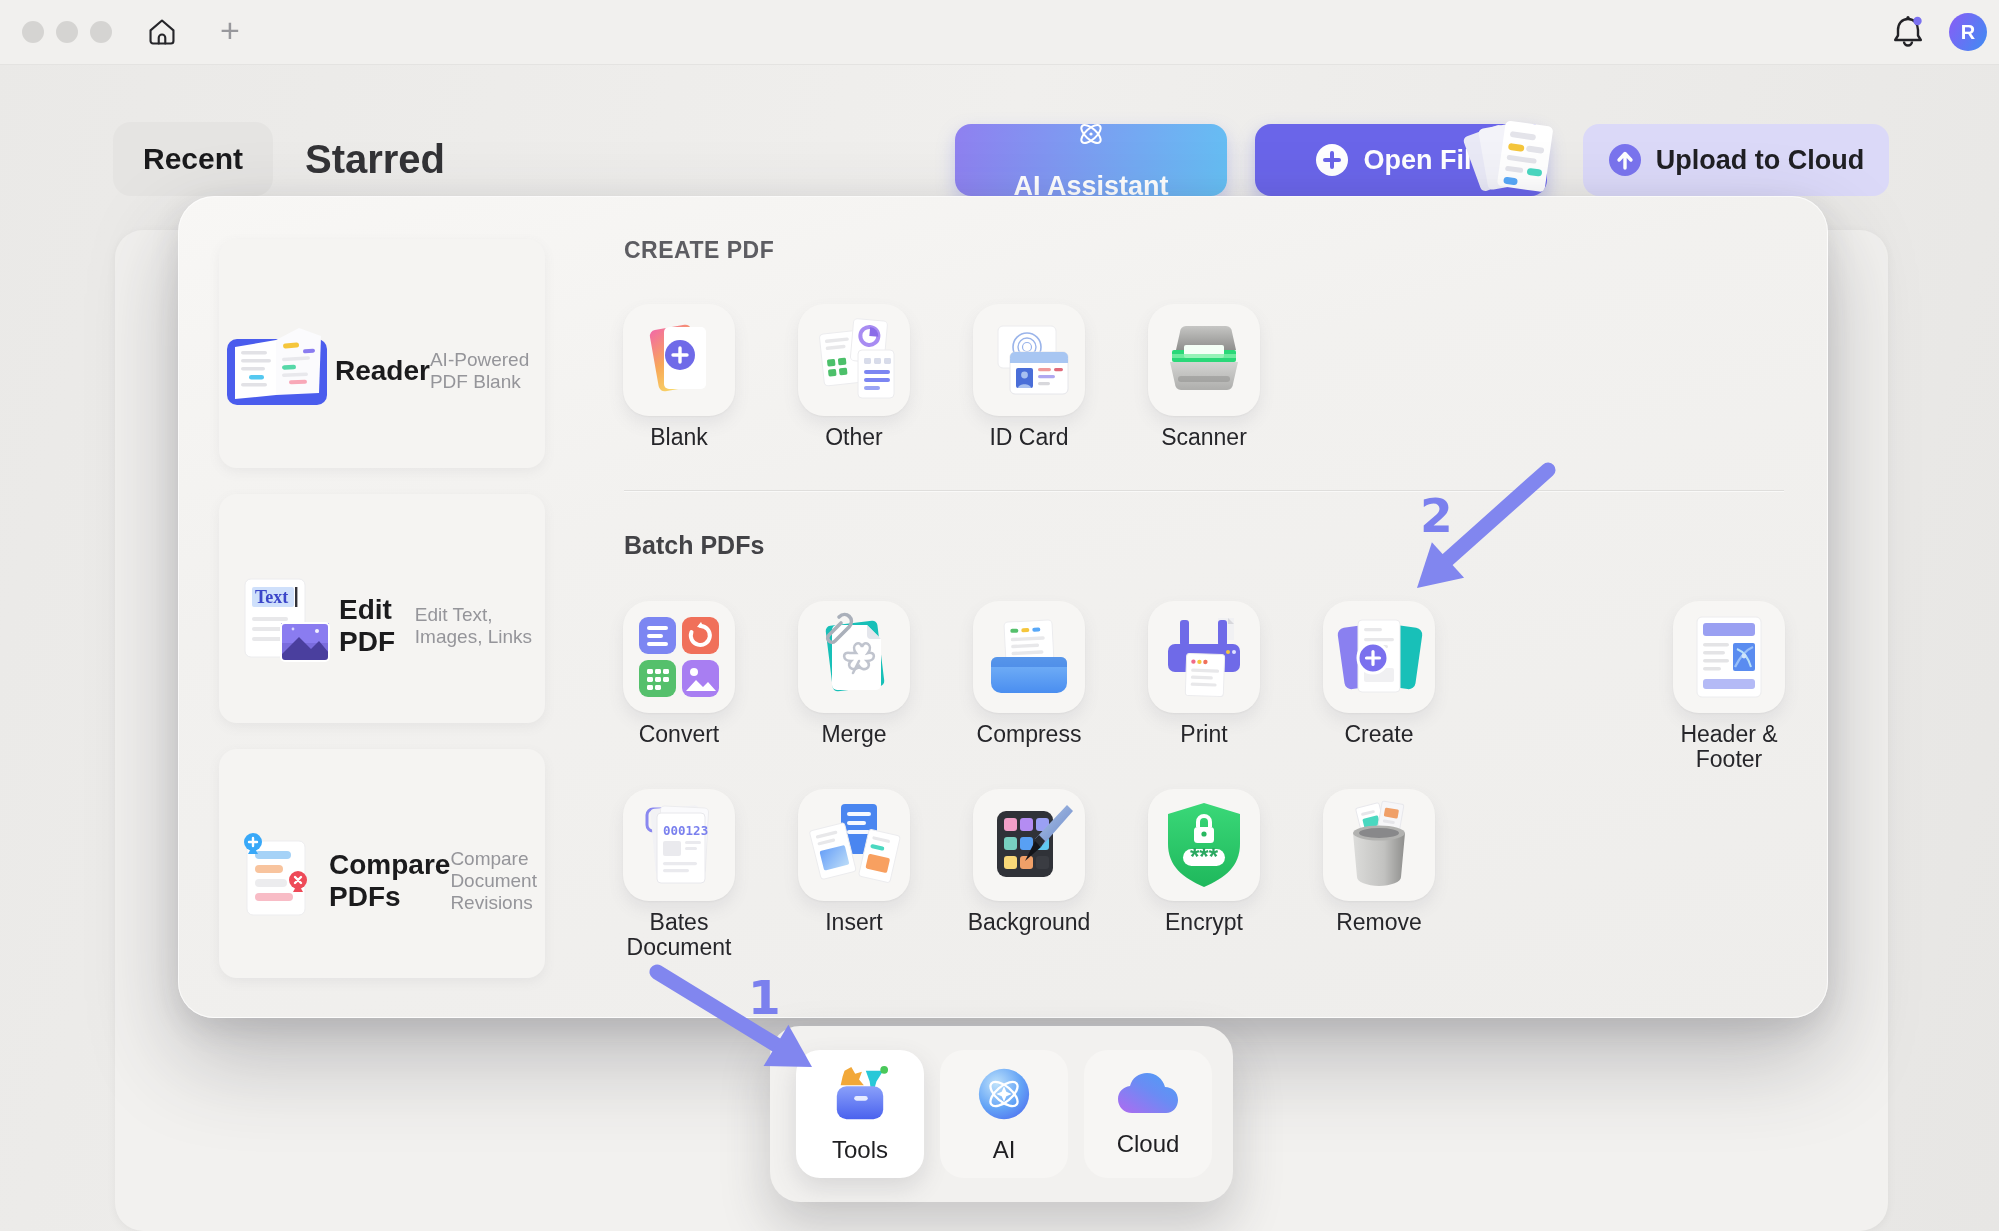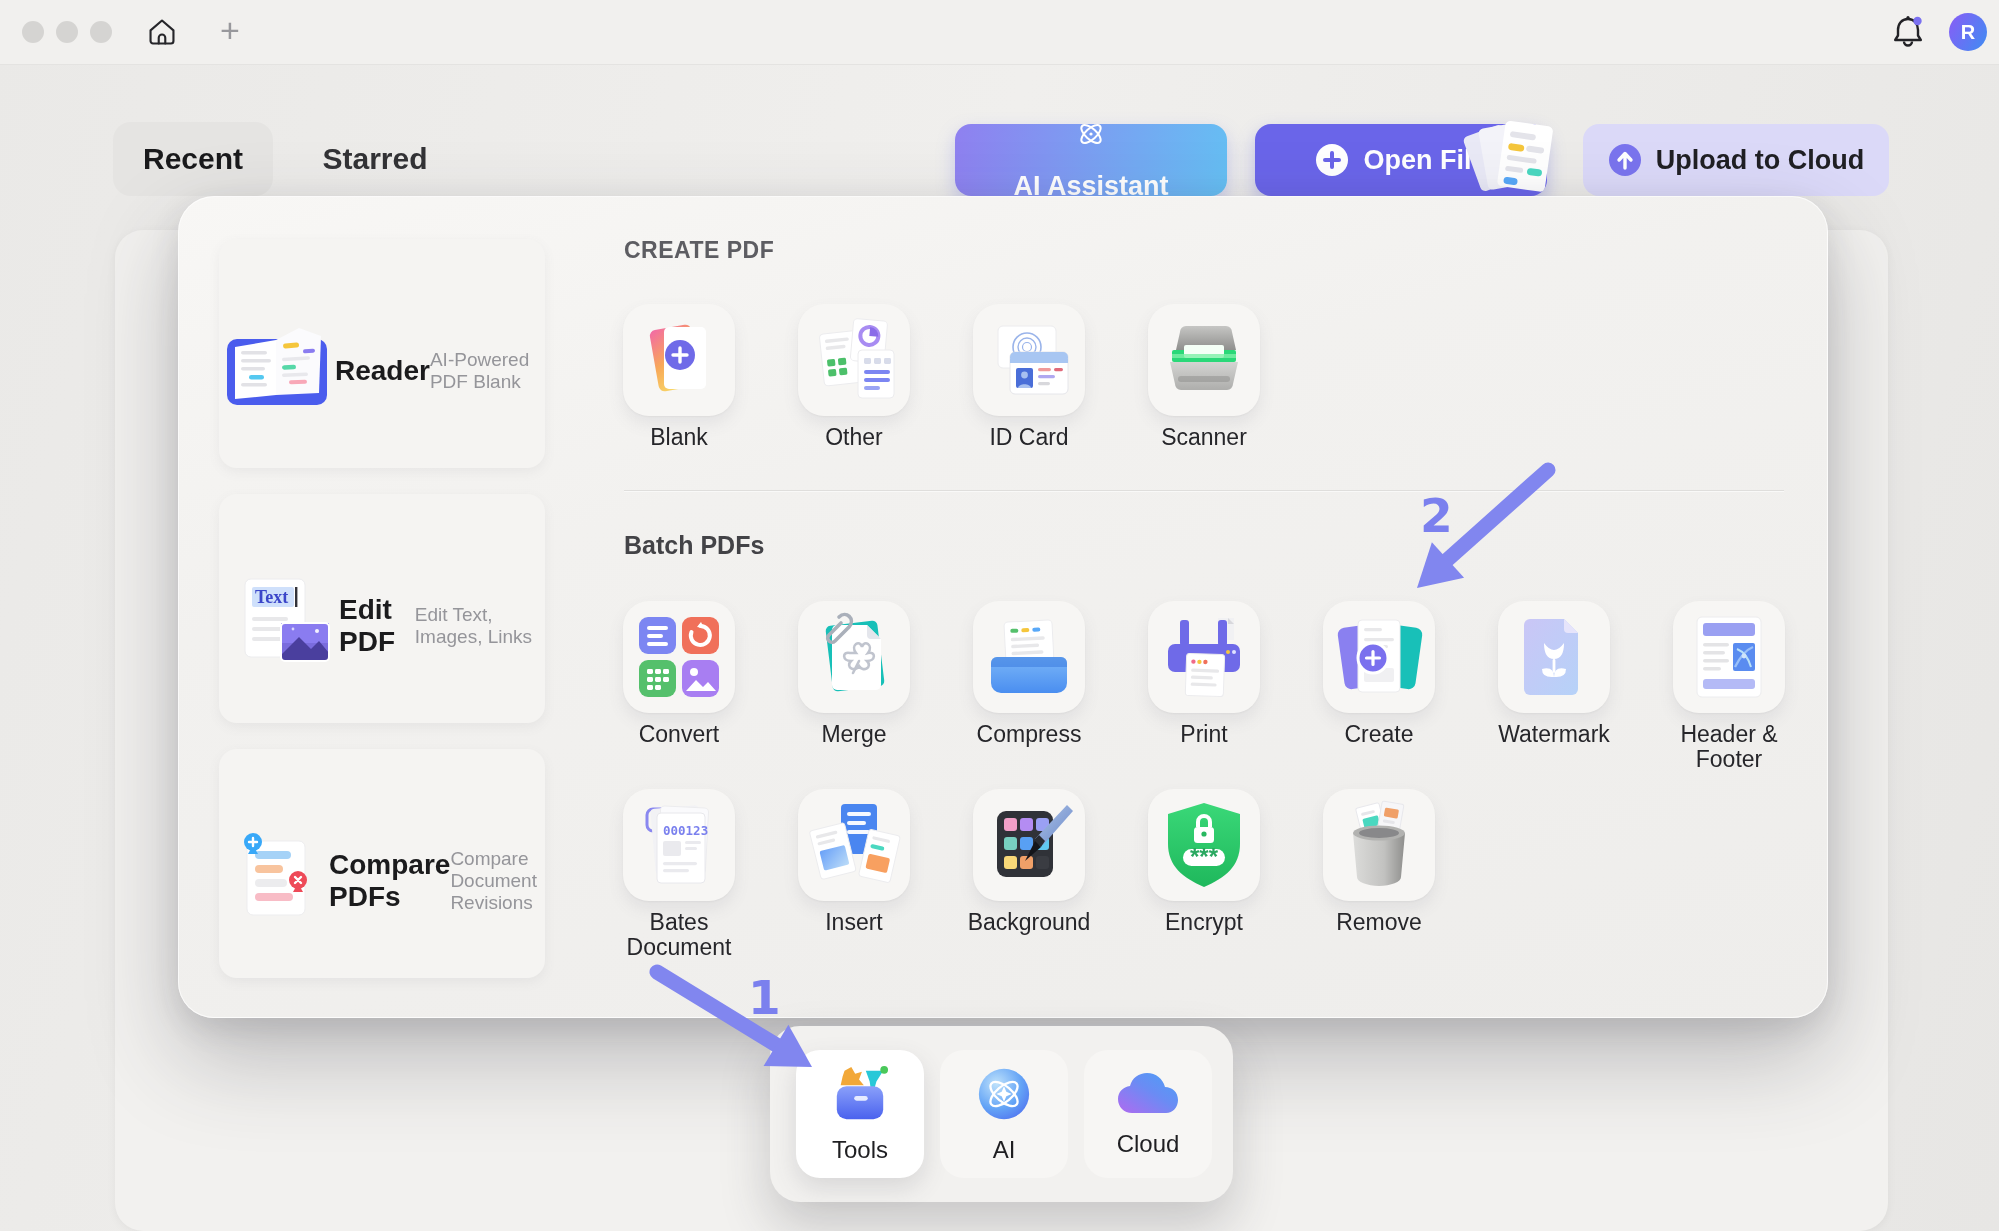--- a/index.html
+++ b/index.html
@@ -19,21 +19,21 @@
           font-size:20px;display:flex;align-items:center;justify-content:center;cursor:pointer;}
   
   .contentcard{position:absolute;left:115px;top:230px;width:1773px;height:1001px;
                border-radius:28px;background:#f2f1ef;box-shadow:0 2px 10px rgba(0,0,0,0.05);z-index:1;}
   
   .tab-recent{position:absolute;left:113px;top:122px;width:160px;height:74px;border-radius:18px;
               background:#e5e4e2;display:flex;align-items:center;justify-content:center;
               font-size:30px;font-weight:700;color:#1a1a1c;z-index:6;cursor:pointer;}
   .tab-starred{position:absolute;left:300px;top:122px;width:150px;height:74px;
                display:flex;align-items:center;justify-content:center;
-               font-size:30px;font-weight:600;color:#333336;z-index:6;cursor:pointer;}
+               font-size:40px;font-weight:600;color:#333336;z-index:6;cursor:pointer;}
   .btn{position:absolute;top:124px;height:72px;border-radius:16px;display:flex;align-items:center;
        justify-content:center;gap:14px;font-size:27px;font-weight:700;z-index:6;cursor:pointer;}
   .btn-ai{left:955px;width:272px;background:linear-gradient(100deg,#8F80F0,#65BFF3);color:#fff;
           box-shadow:0 8px 18px rgba(120,130,230,0.35);flex-direction:column;}
   .btn-open{left:1255px;width:292px;background:#6A65E9;color:#fff;
             box-shadow:0 8px 18px rgba(90,95,220,0.35);}
   .btn-upload{left:1583px;width:306px;background:#dbd9f8;color:#202024;}
   .openpapers{position:absolute;right:-6px;bottom:-16px;z-index:7;}
   
   .modal{position:absolute;left:178px;top:196px;width:1648px;height:820px;border-radius:36px;
@@ -431,39 +431,20 @@
           <rect x="33" y="33" width="24" height="3.2" rx="1.6" fill="#e8e8ea"></rect>
           <rect x="33" y="44" width="14" height="5" rx="2.5" fill="#f5c63c"></rect>
           <rect x="33" y="56" width="30" height="14" rx="2" fill="#f0f0f2"></rect>
           <circle cx="42" cy="46" r="15" fill="#7a70ee" stroke="#ffffff" stroke-width="3"></circle>
           <path d="M42 39.5 v13 M35.5 46 h13" stroke="#fff" stroke-width="3.2" stroke-linecap="round"></path>
         </svg>
       </div>
       <div class="tlabel">Create</div>
     </div>
 
-    <div class="tile" style="left:1300px;top:404px">
-      <div class="tbox">
-        <svg width="80" height="92" viewBox="0 0 80 92">
-          <defs>
-              <linearGradient id="gWm" x1="0" y1="0" x2="1" y2="1">
-            <stop offset="0" stop-color="#cac6f6"></stop>
-                <stop offset="1" stop-color="#b6d2f8"></stop>
-          </linearGradient>
-            </defs>
-          <path d="M16 8 h34 l14 14 v56 a6 6 0 0 1 -6 6 H16 a6 6 0 0 1 -6 -6 V14 a6 6 0 0 1 6 -6 Z" fill="url(#gWm)"></path>
-          <path d="M50 8 l14 14 h-10 a4 4 0 0 1 -4 -4 Z" fill="#e6e4fb"></path>
-          <path d="M30 32 q0 16 10 16 q10 0 10 -16 q-5 7 -10 7 q-5 0 -10 -7 Z" fill="#ffffff"></path>
-          <rect x="38.6" y="48" width="2.8" height="14" rx="1.4" fill="#ffffff"></rect>
-          <path d="M28 58 q12 -3 12 8 q-12 1 -12 -8 Z" fill="#ffffff"></path>
-          <path d="M52 58 q-12 -3 -12 8 q12 1 12 -8 Z" fill="#ffffff"></path>
-        </svg>
-      </div>
-      <div class="tlabel">Watermark</div>
-    </div>
 
     <div class="tile" style="left:1475px;top:404px">
       <div class="tbox">
         <svg width="80" height="92" viewBox="0 0 80 92">
           <rect x="8" y="6" width="64" height="80" rx="5" fill="#ffffff" stroke="#ececee"></rect>
           <rect x="14" y="12" width="52" height="13" rx="3" fill="#9aa0f2"></rect>
           <rect x="14" y="32" width="26" height="3.6" rx="1.8" fill="#e4e4e6"></rect>
           <rect x="14" y="40" width="22" height="3.6" rx="1.8" fill="#e4e4e6"></rect>
           <rect x="14" y="48" width="26" height="3.6" rx="1.8" fill="#e4e4e6"></rect>
           <rect x="14" y="56" width="18" height="3.6" rx="1.8" fill="#e4e4e6"></rect>

